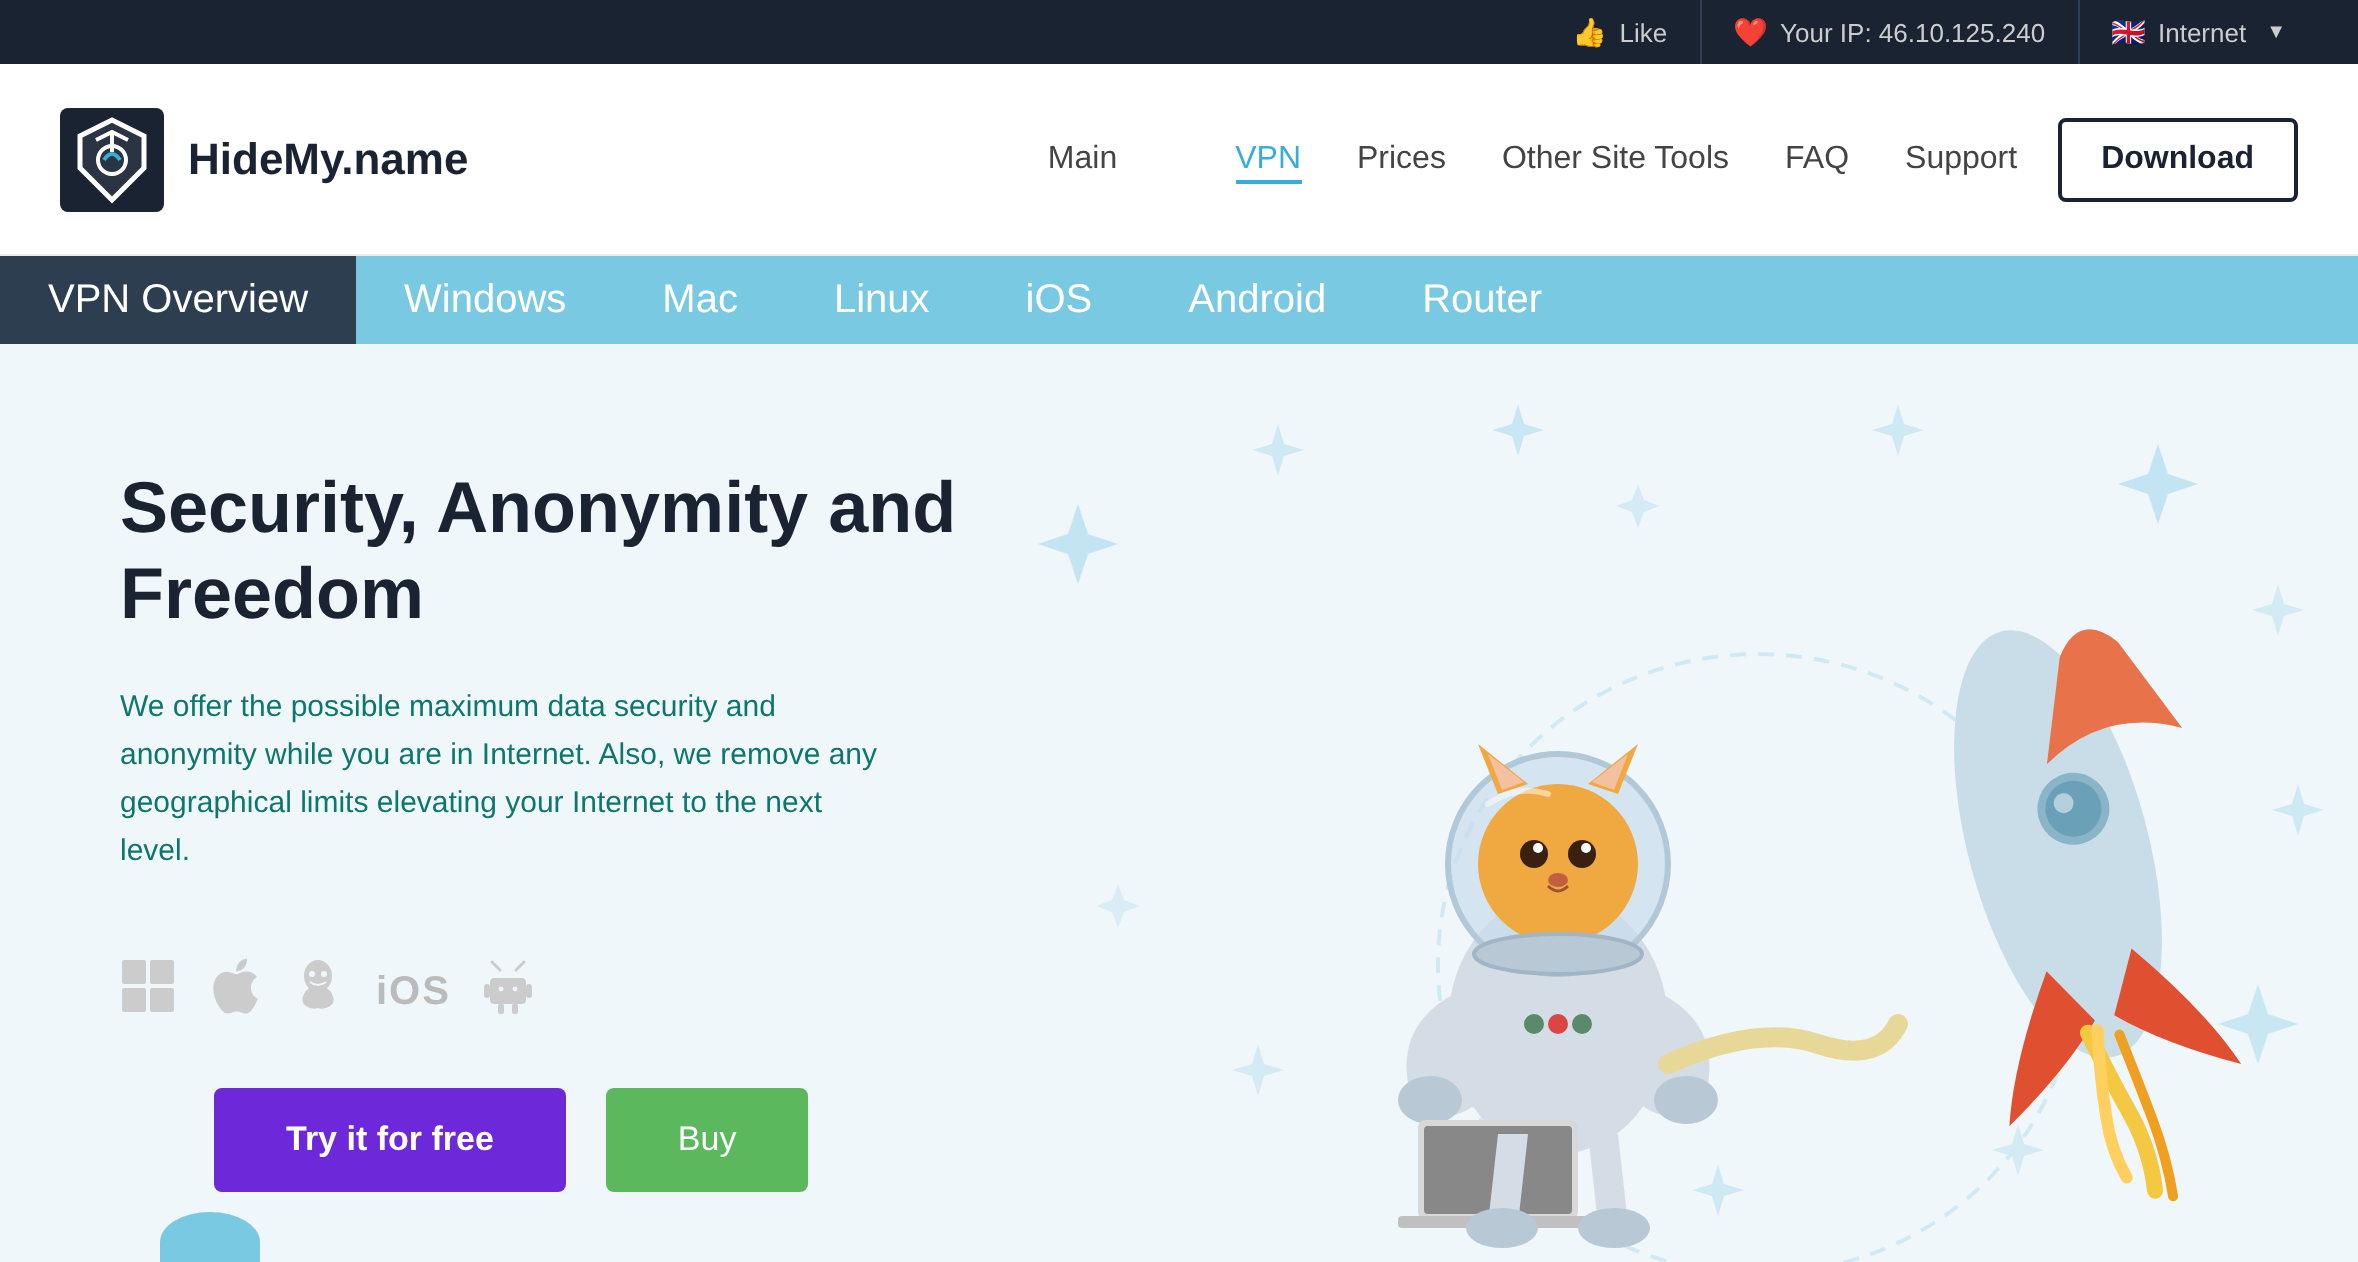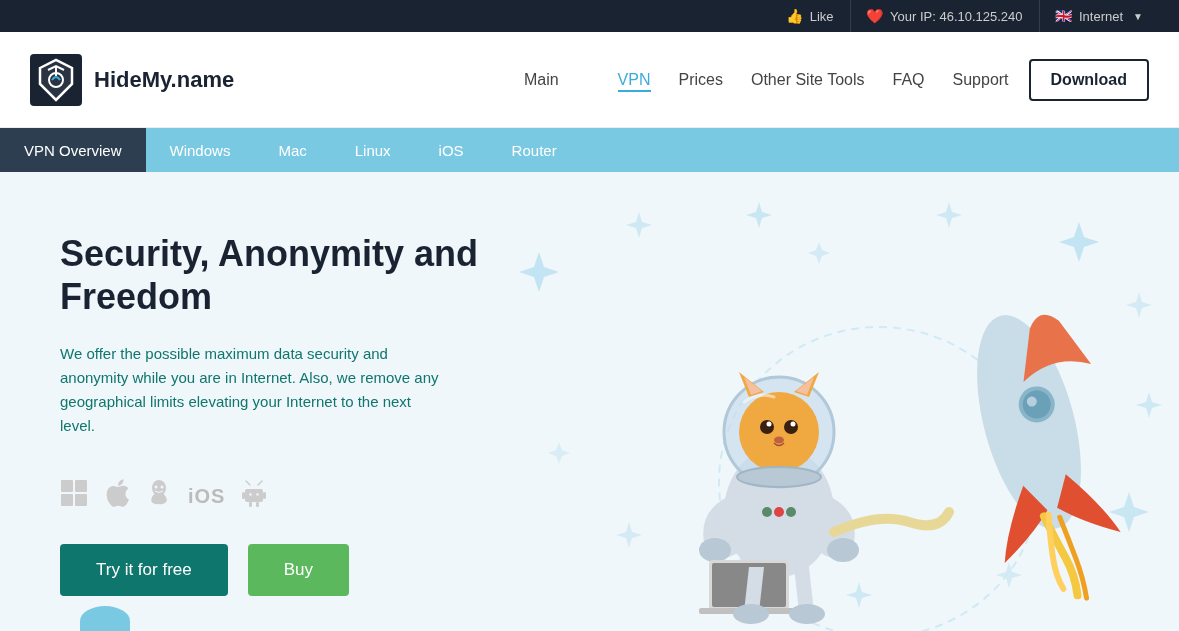--- a/index.html
+++ b/index.html
@@ -97,21 +97,21 @@
       display: flex;
       align-items: center;
       height: 44px;
     }
     .sub-nav-item {
       padding: 12px 24px;
       height: 100%;
       display: flex;
       align-items: center;
       color: #fff;
-      font-size: 15px;
+      font-size: 20px;
       cursor: pointer;
       white-space: nowrap;
     }
     .sub-nav-item.active {
       background: #2c3e50;
       color: #fff;
     }
 
     
     .hero {
@@ -156,29 +156,30 @@
       font-size: 20px;
       font-weight: 600;
       color: #bbb;
       letter-spacing: 1px;
     }
     .hero-buttons {
       display: flex;
       gap: 20px;
     }
     .btn-free {
-      background: #0f766e;
+      background: #6d28d9;
       color: #fff;
       border: none;
       border-radius: 4px;
       padding: 16px 36px;
       font-size: 17px;
-      font-weight: 400;
+      font-weight: 700;
       cursor: pointer;
       white-space: nowrap;
+      margin-left: 47px;
     }
     .btn-buy {
       background: #5cb85c;
       color: #fff;
       border: none;
       border-radius: 4px;
       padding: 16px 36px;
       font-size: 17px;
       font-weight: 400;
       cursor: pointer;
@@ -246,20 +247,21 @@
   </ul>
   <button class="download-btn">Download</button>
 </nav>
 
 <div class="sub-nav">
   <div class="sub-nav-item active">VPN Overview</div>
   <div class="sub-nav-item">Windows</div>
   <div class="sub-nav-item">Mac</div>
   <div class="sub-nav-item">Linux</div>
   <div class="sub-nav-item">iOS</div>
+  <div class="sub-nav-item">Android</div>
   <div class="sub-nav-item">Router</div>
 </div>
 
 <section class="hero">
   <div class="hero-text">
     <h1 class="hero-title">Security, Anonymity and Freedom</h1>
     <p class="hero-desc">We offer the possible maximum data security and anonymity while you are in Internet. Also, we remove any geographical limits elevating your Internet to the next level.</p>
     <div class="platform-icons">
 
       <span class="platform-icon">

